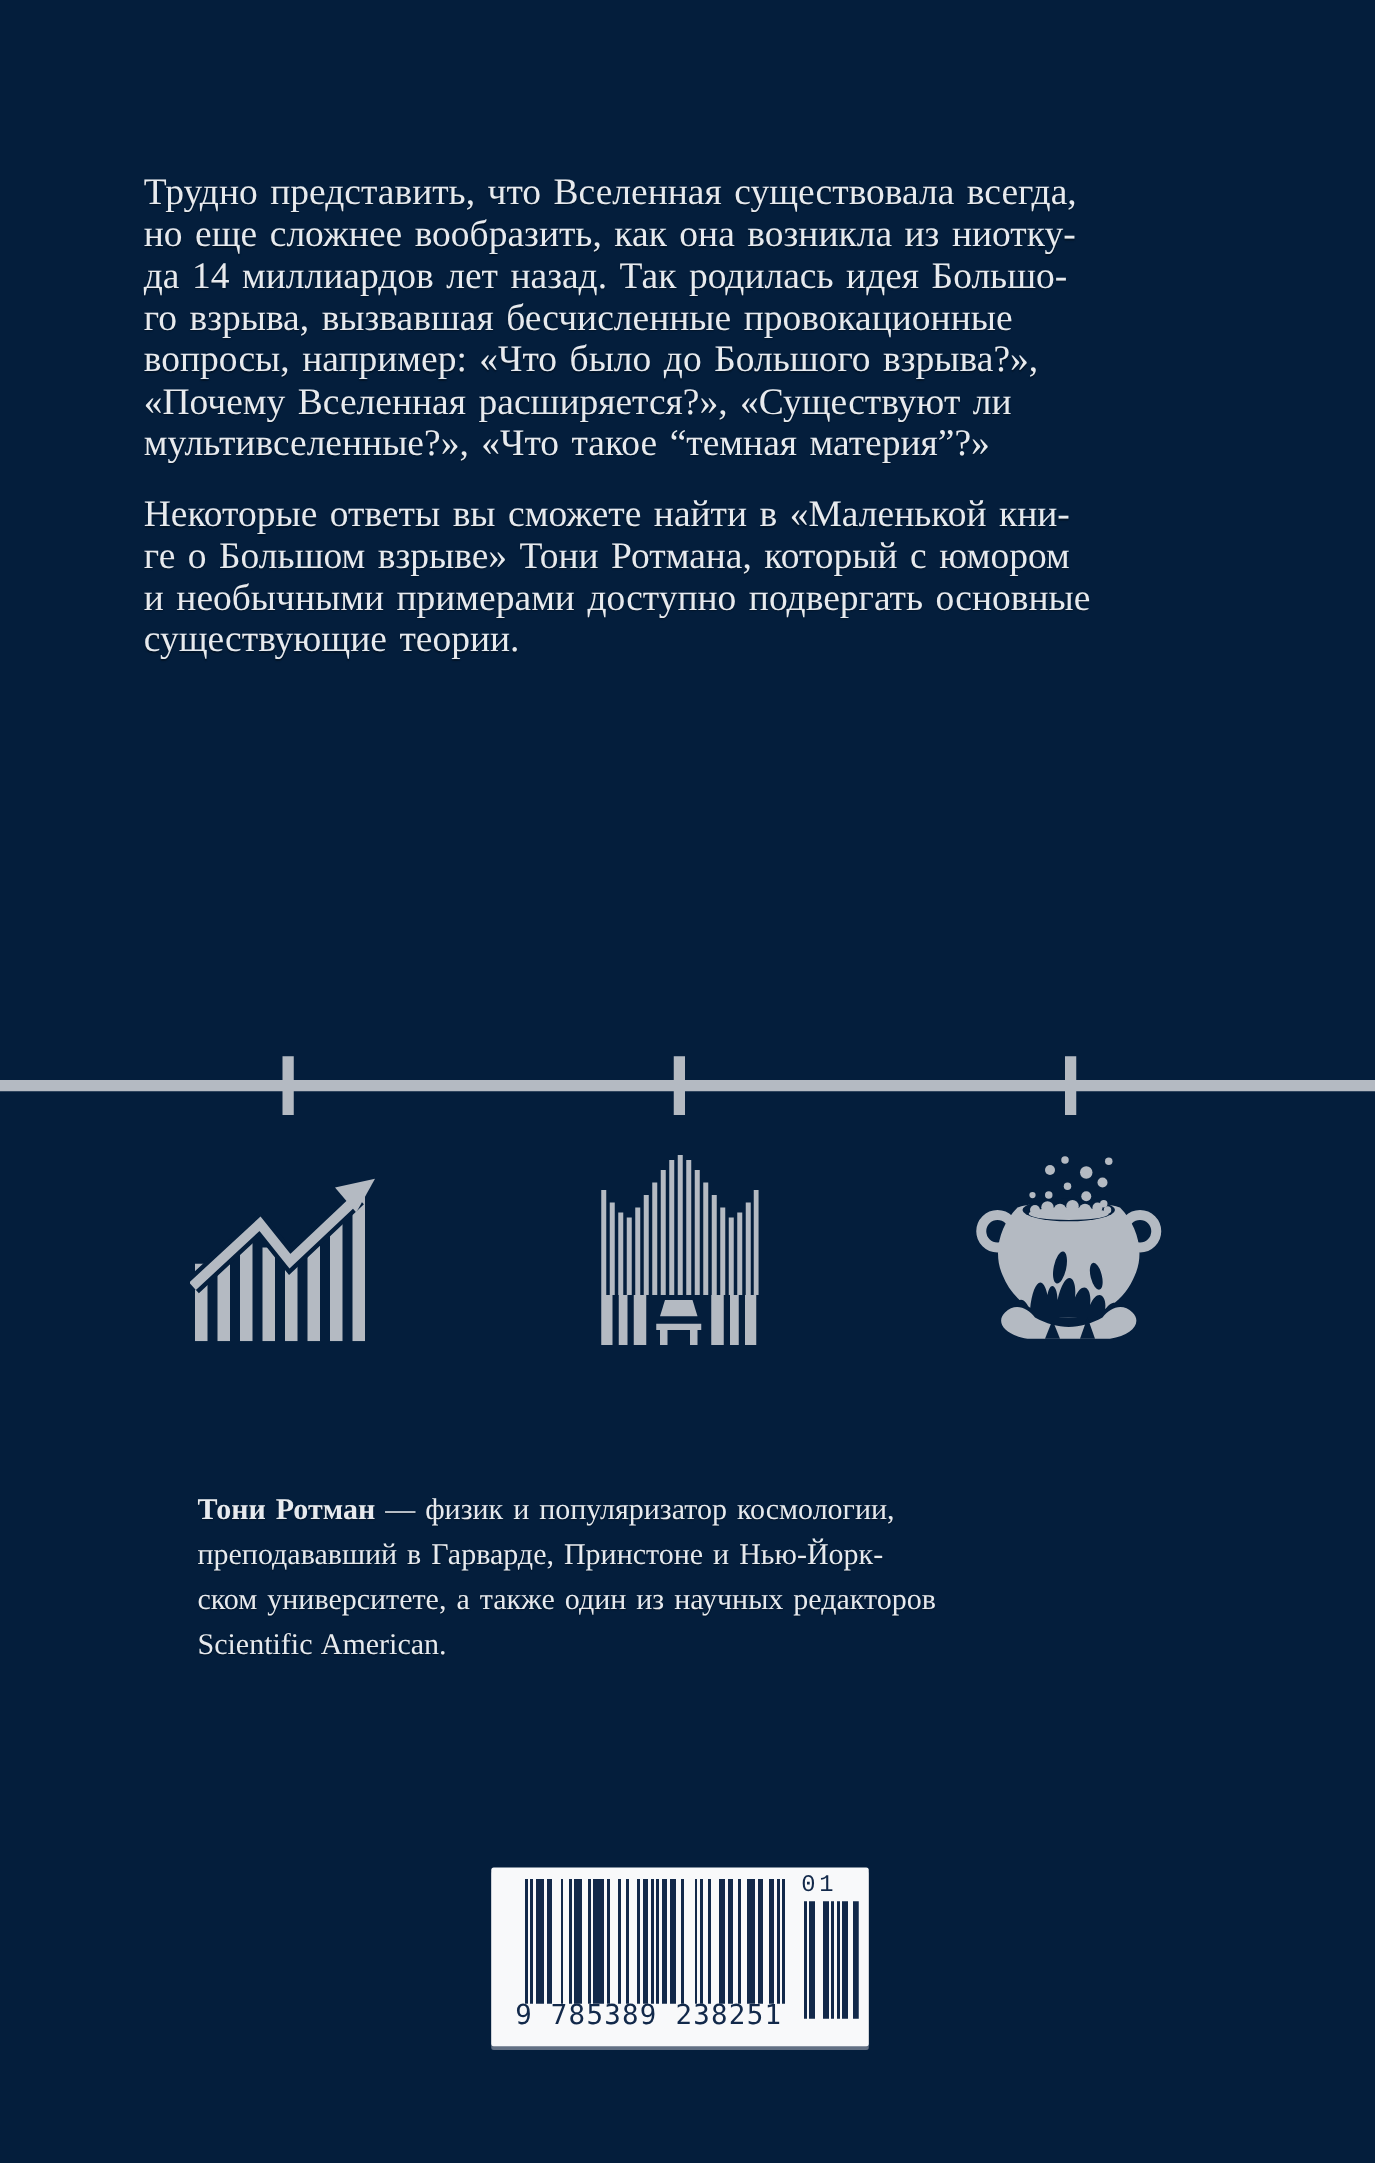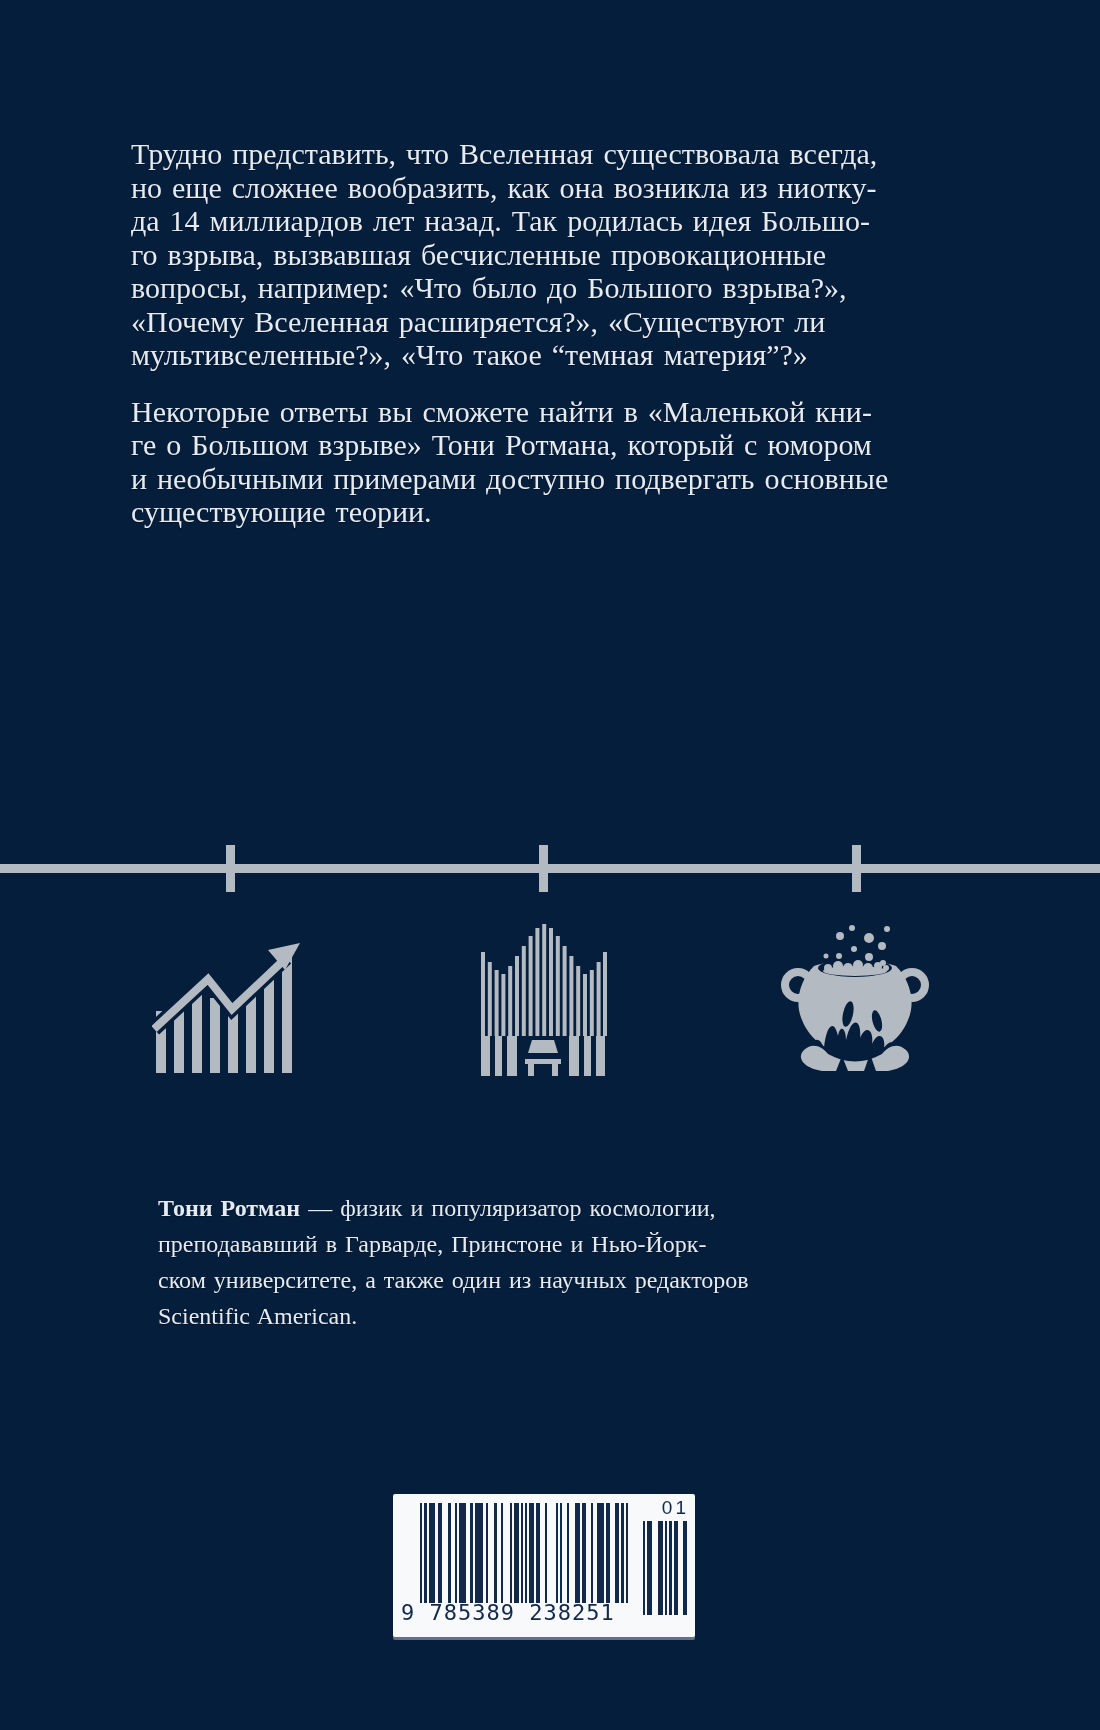--- a/index.html
+++ b/index.html
@@ -13,47 +13,47 @@
   html,body{margin:0;padding:0;background:var(--background);}
   .cover{
     position:relative;width:1100px;height:1730px;overflow:hidden;
     background:var(--background);
     font-family:"Liberation Serif", serif;
   }
   .blurb{
     position:absolute;left:115px;top:137px;width:878px;
     color:var(--text);font-size:30px;line-height:33.5px;word-spacing:2.5px;
   }
-  .blurb p{margin:0 0 23px 16px;white-space:pre-line;text-shadow:0 1px 1px rgba(0,0,0,.35);}
+  .blurb p{margin:0 0 23px 0;white-space:pre-line;text-shadow:0 1px 1px rgba(0,0,0,.35);}
   .timeline-rule{position:absolute;left:0;top:864px;width:1100px;height:9px;background:var(--gray);}
   .timeline-tick{position:absolute;top:845px;width:9px;height:47px;background:var(--gray);}
   .icon{position:absolute;}
   .icon svg{display:block;width:100%;height:100%;}
   .g{fill:var(--gray);}
   .n{fill:var(--background);}
   .author-bio{
     position:absolute;left:158px;top:1190px;width:770px;
     color:var(--text);font-size:24px;line-height:36px;word-spacing:2px;
     white-space:pre-line;text-shadow:0 1px 1px rgba(0,0,0,.35);
   }
   .author-name{font-weight:bold;}
   .barcode-panel{
     position:absolute;left:393px;top:1494px;width:302px;height:143px;
     background:var(--barcode_bg);border-radius:2px;
     box-shadow:0 3px 0 rgba(150,158,170,.65);
   }
   .ean-bars{position:absolute;left:27px;top:9px;width:208px;height:100px;}
   .ean-digits{
-    position:absolute;left:8px;top:106px;width:236px;text-align:left;
+    position:absolute;left:8px;top:106px;width:236px;text-align:center;
     font-family:"DejaVu Sans Mono", monospace;font-size:22px;line-height:26px;
     color:var(--barcode_ink);letter-spacing:1px;white-space:nowrap;
   }
   .addon-digits{
-    position:absolute;left:248px;top:3px;width:48px;text-align:right;
-    font-family:Liberation Sans, sans-serif;font-size:19px;line-height:22px;
+    position:absolute;left:248px;top:3px;width:48px;text-align:left;
+    font-family:Liberation Mono, monospace;font-size:19px;line-height:22px;
     color:var(--barcode_ink);letter-spacing:3px;
   }
   .addon-bars{position:absolute;left:250px;top:27px;width:44px;height:94px;}
 </style>
 </head>
 <body>
 
 <main class="cover">
 
   <section class="blurb">

